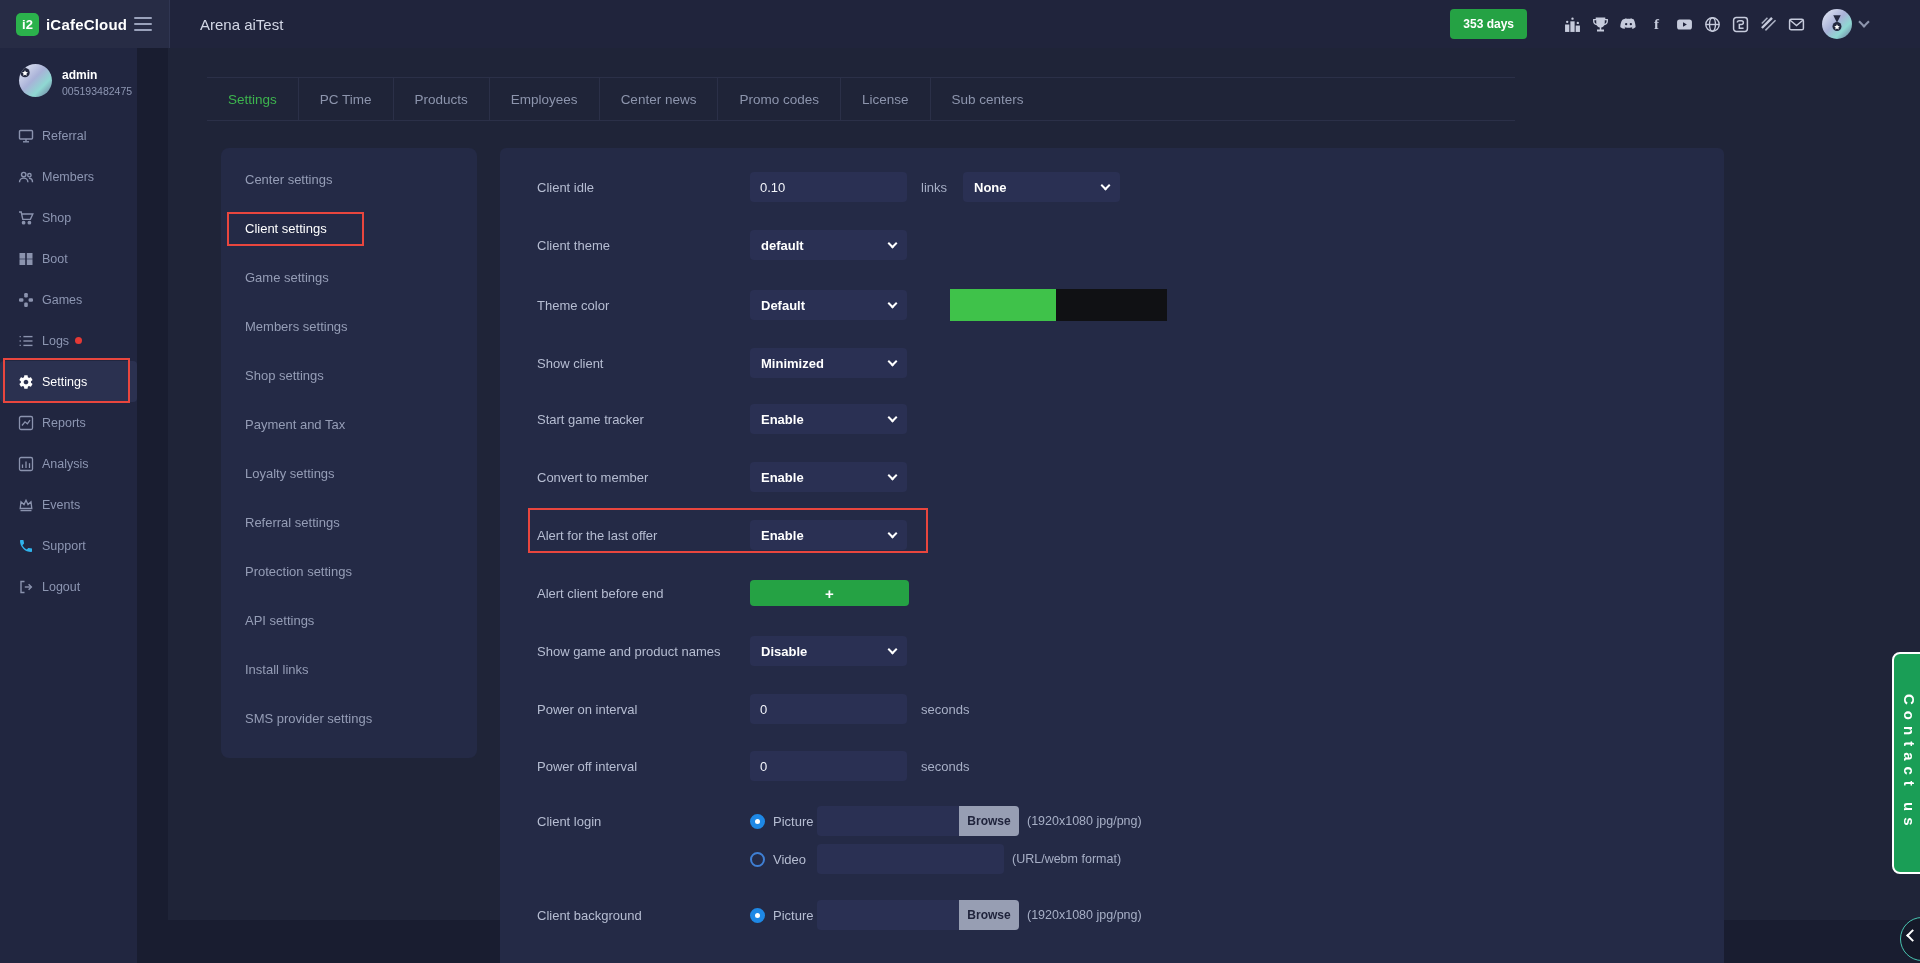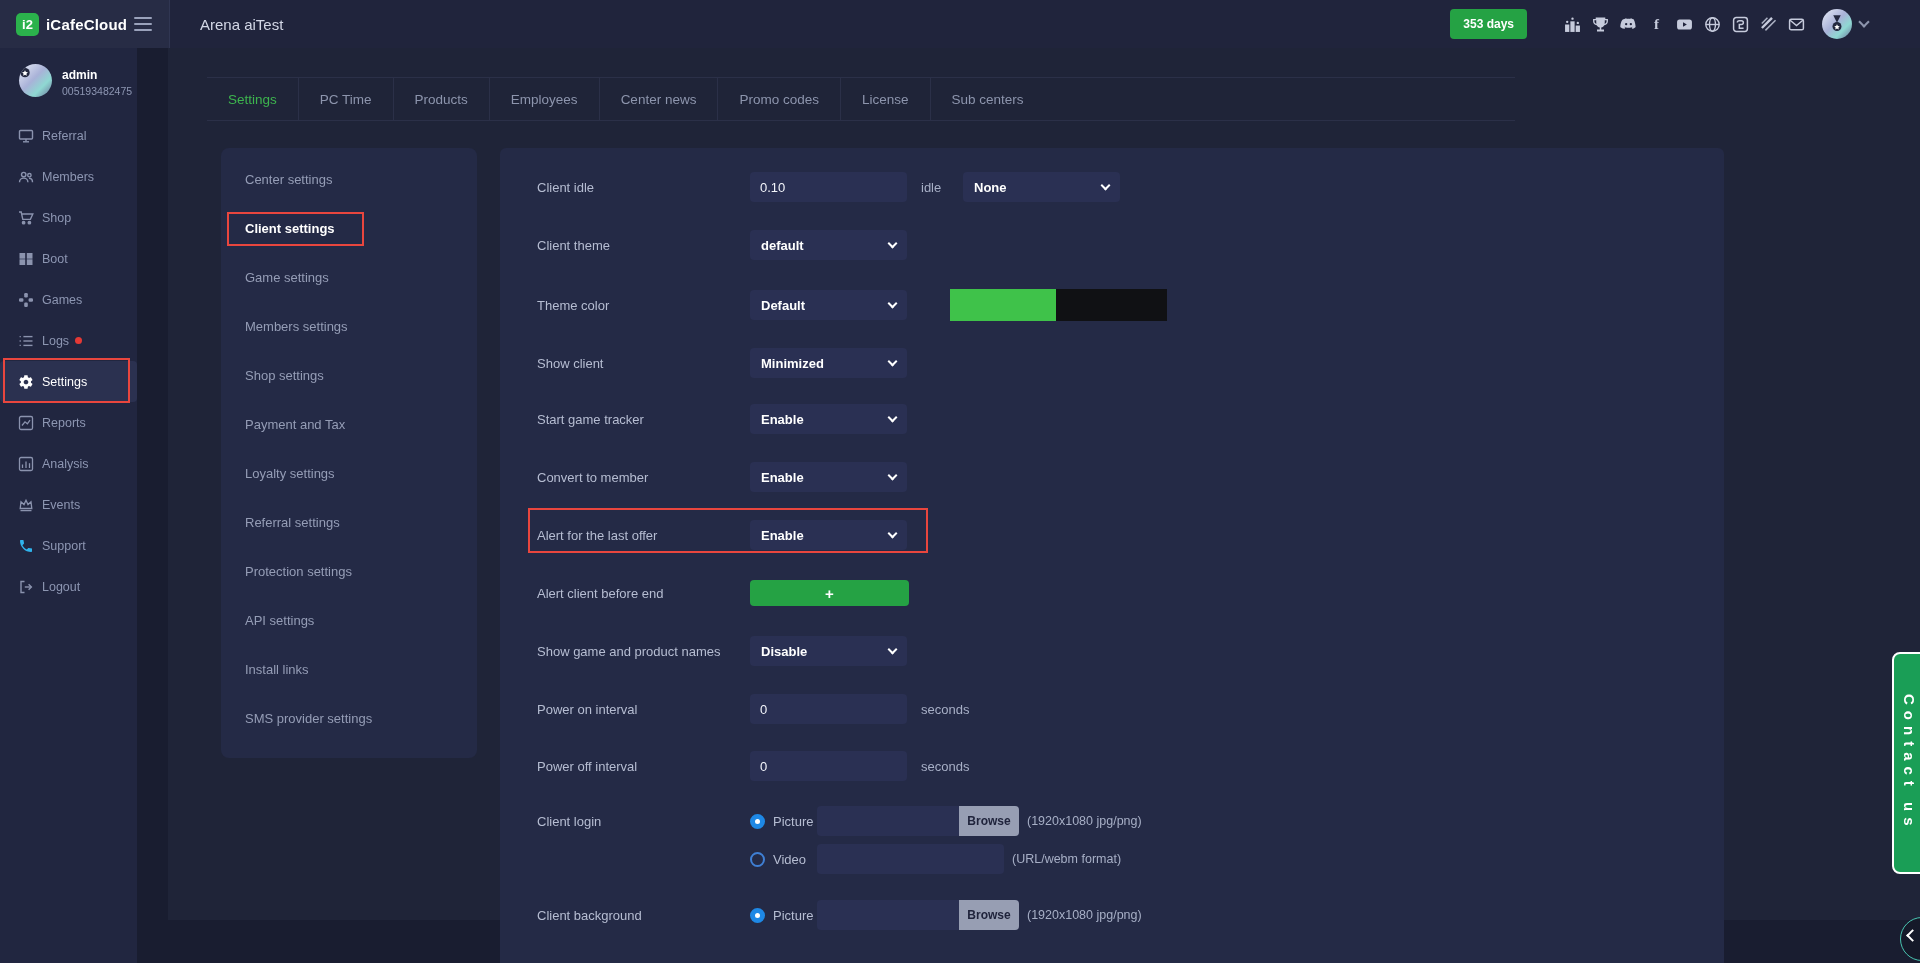--- a/index.html
+++ b/index.html
@@ -50,21 +50,21 @@
 
   .tabbar { position:absolute; left:39px; top:29px; width:1308px; height:44px;
     border-top:1px solid #2b3048; border-bottom:1px solid #2b3048; display:flex; }
   .tab { padding:0 21px; display:flex; align-items:center; color:#8d95ad; font-size:13.5px;
     border-right:1px solid #2b3048; cursor:pointer; white-space:nowrap; }
   .tab:first-child { border-left:none; }
   .tab.active { color:#3db44e; }
 
   .submenu { position:absolute; left:53px; top:100px; width:256px; height:610px; background:#242a46; border-radius:8px; }
   .submenu-item { height:49px; line-height:49px; padding-left:24px; color:#959db6; font-size:13px; cursor:pointer; }
-  .submenu-item.active { color:#fff; font-weight:bold; }
+  .submenu-item.active { color:#fff; font-weight:normal; }
   .submenu-list { padding-top:7px; }
   .submenu-redbox { position:absolute; left:6px; top:64px; width:137px; height:34px;
     border:2px solid #e9463e; pointer-events:none; }
 
   .formpanel { position:absolute; left:332px; top:100px; width:1224px; height:908px; background:#242a46;
     border-radius:6px; overflow:hidden; }
   .frow { position:absolute; left:37px; height:30px; display:flex; align-items:center; }
   .flabel { width:213px; color:#b6bdd2; font-size:13px; flex:0 0 213px; }
   .finput { width:157px; height:30px; background:#2a3053; border-radius:4px; display:flex; align-items:center;
     padding-left:10px; color:#f2f4fa; font-size:13px; }
@@ -341,21 +341,21 @@
     <div class="submenu-redbox"></div>
   </div>
 
   <div class="formpanel">
 
     <div class="frow r1">
       <span class="flabel">Client idle</span>
       <div class="finput">
           <span>0.10</span>
         </div>
-      <span class="unit">idle</span>
+      <span class="unit">links</span>
       <div class="fselect">
         <span class="selval">None</span>
           <span class="chev"></span>
       </div>
     </div>
 
     <div class="frow r2">
       <span class="flabel">Client theme</span>
       <div class="fselect">
         <span class="selval">default</span>

